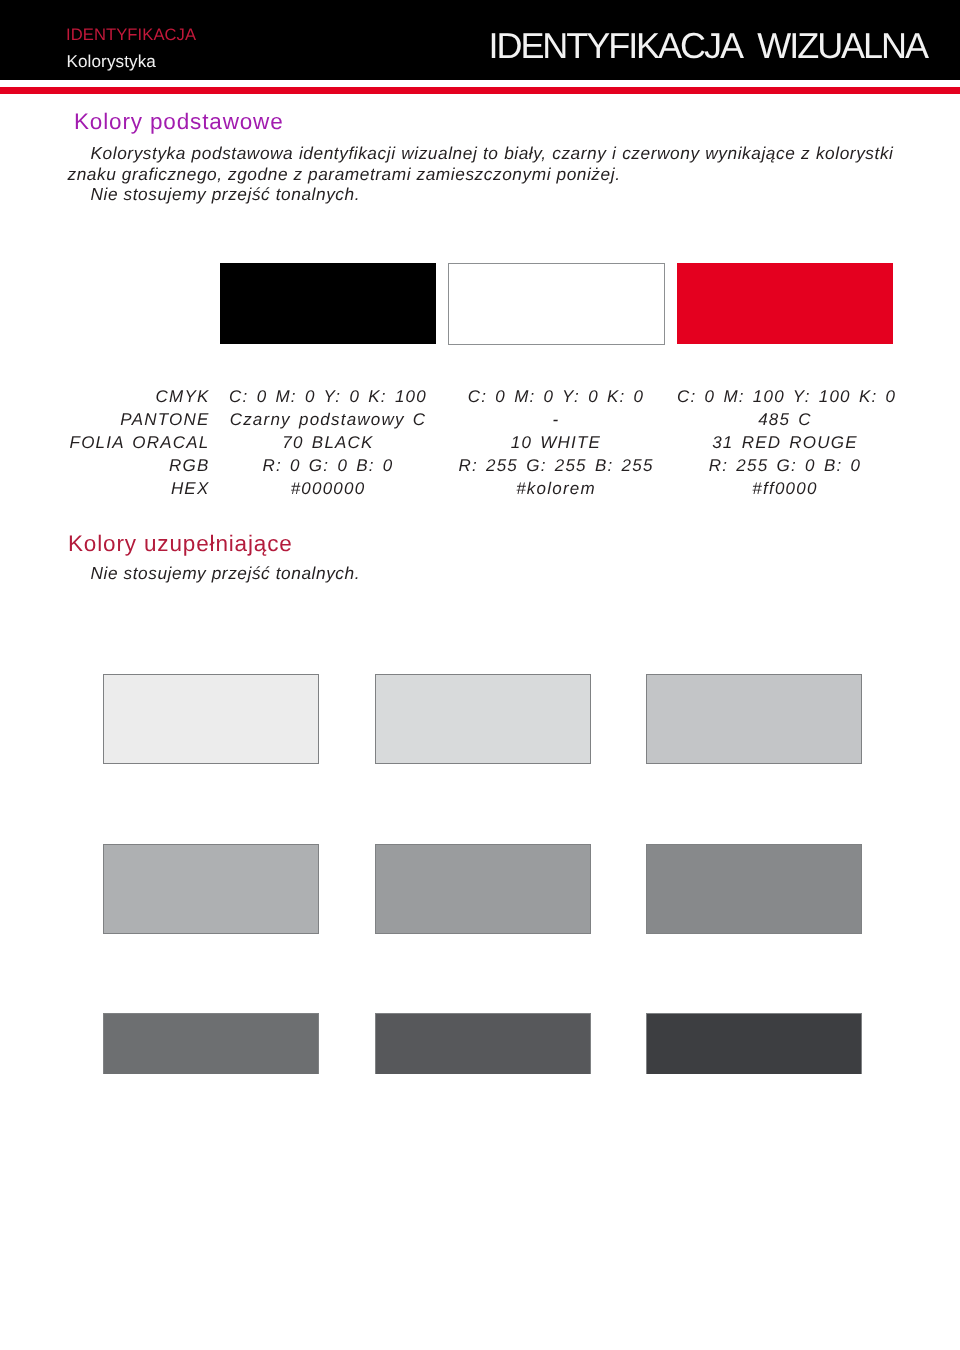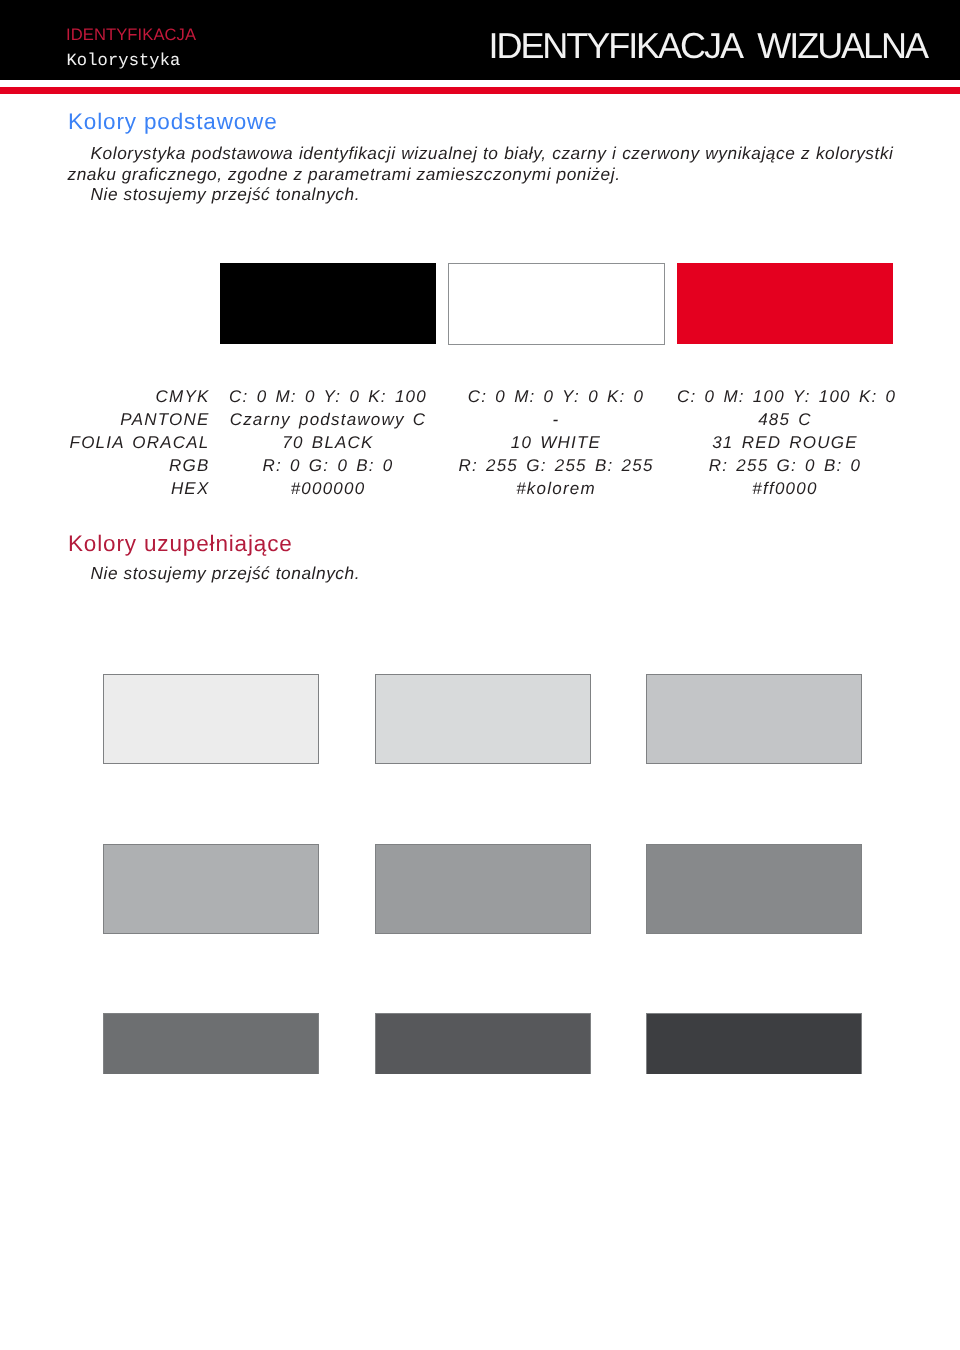--- a/index.html
+++ b/index.html
@@ -10,21 +10,21 @@
        text-rendering:geometricPrecision;}
   .page{position:relative;width:960px;height:1074px;overflow:hidden;}
   .hdr-kicker,.hdr-sub,.hdr-title,.footer-text,.page-num,
   .sec-title,.body-block,.spec{transform:translateZ(0);}
 
   
   .header{position:absolute;left:0;top:0;width:960px;height:80px;background:#000000;}
   .hdr-kicker{position:absolute;left:66px;top:26.7px;font-size:16.6px;color:#c2183a;
               letter-spacing:.08px;line-height:1;white-space:nowrap;}
   .hdr-sub{position:absolute;left:66.5px;top:52.8px;font-size:17.1px;color:#f0f0f0;
-           letter-spacing:.1px;line-height:1;white-space:nowrap;font-family:Liberation Mono, monospace;}
+           letter-spacing:.1px;line-height:1;white-space:nowrap;}
   .hdr-title{position:absolute;left:488.5px;top:27.5px;font-size:36px;color:#f2f2f2;
              letter-spacing:-2.05px;word-spacing:9.5px;line-height:1;white-space:nowrap;}
 
   .rule-top{position:absolute;left:0;top:87px;width:960px;height:7px;}
   .rule-bottom{position:absolute;left:0;top:1255px;width:960px;height:7px;}
 
   
   .footer{position:absolute;left:0;top:1270px;width:960px;height:80px;background:#000000;}
   .footer-text{position:absolute;left:67.5px;top:1297.5px;font-size:17px;color:#f2f2f2;
                letter-spacing:.38px;line-height:1;white-space:nowrap;}
@@ -70,21 +70,21 @@
 <body>
 
 <div class="page">
 
   <div class="header" style="background: rgb(0, 0, 0);"></div>
   <div class="hdr-kicker" style="color: rgb(194, 24, 58);">IDENTYFIKACJA</div>
   <div class="hdr-sub">Kolorystyka</div>
   <div class="hdr-title">IDENTYFIKACJA WIZUALNA</div>
   <div class="rule-top" style="background: rgb(228, 0, 31);"></div>
 
-  <div class="sec-title" id="sec1-title" style="color: #3b82f6;">Kolory podstawowe</div>
+  <div class="sec-title" id="sec1-title" style="color: #a21caf; margin-left: 6px;">Kolory podstawowe</div>
   <div class="body-block" id="sec1-body">
     <p class="just">Kolorystyka podstawowa identyfikacji wizualnej to biały, czarny i czerwony wynikające z kolorystki znaku graficznego, zgodne z parametrami zamieszczonymi poniżej.</p>
     <p>Nie stosujemy przejść tonalnych.</p>
   </div>
 
   <div class="sw" id="sw-black" style="background: rgb(0, 0, 0);"></div>
   <div class="sw" id="sw-white" style="background: rgb(255, 255, 255);"></div>
   <div class="sw" id="sw-red" style="background: rgb(228, 0, 31);"></div>
 
   <div class="spec" id="spec-labels">

